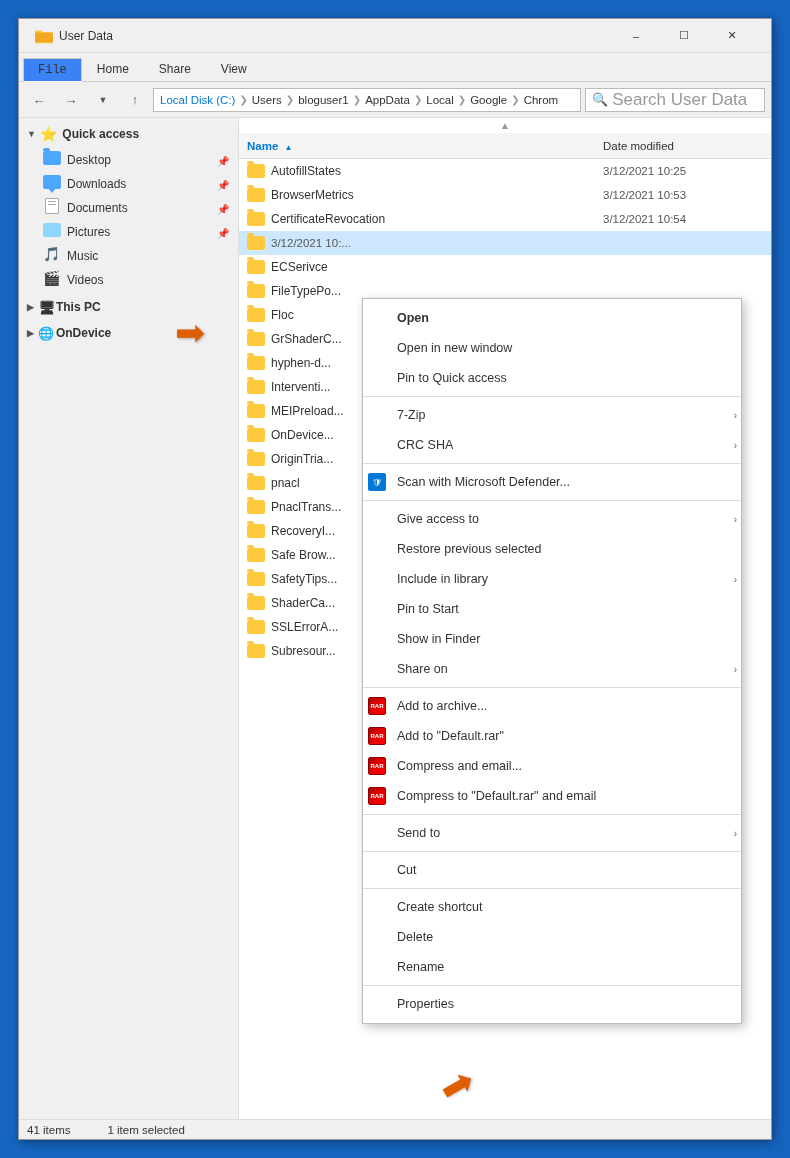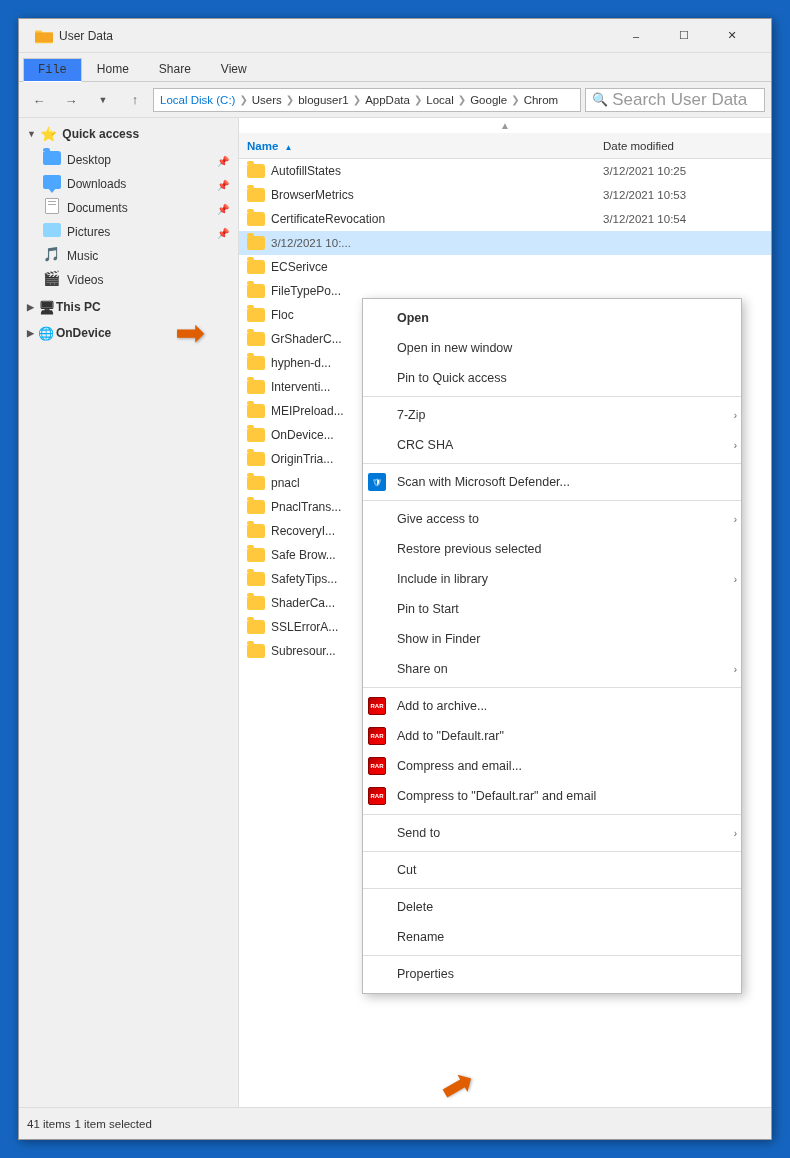--- a/index.html
+++ b/index.html
@@ -269,29 +269,29 @@
       text-overflow: ellipsis;
     }
     .file-row-date {
       width: 160px;
       font-size: 11.5px;
       color: #555;
     }
 
     
     .status-bar {
-      height: 32px;
+      height: 20px;
       background: #f0f0f0;
       border-top: 1px solid #ddd;
       display: flex;
       align-items: center;
       padding: 0 8px;
       font-size: 11.5px;
       color: #333;
-      gap: 4px;
+      gap: 37px;
       flex-shrink: 0;
     }
 
     
     .context-menu {
       position: absolute;
       top: 298px;
       left: 362px;
       width: 380px;
       background: white;
@@ -811,20 +811,26 @@
       <div class="ctx-icon">
         <div style="width:18px;height:18px;"></div>
       </div>
       <span>Cut</span>
     </div>
     <div class="ctx-sep"></div>
     <div class="ctx-item">
       <div class="ctx-icon">
         <div style="width:18px;height:18px;"></div>
       </div>
+      <span>Create shortcut</span>
+    </div>
+    <div class="ctx-item">
+      <div class="ctx-icon">
+        <div style="width:18px;height:18px;"></div>
+      </div>
       <span>Delete</span>
     </div>
     <div class="ctx-item">
       <div class="ctx-icon">
         <div style="width:18px;height:18px;"></div>
       </div>
       <span>Rename</span>
     </div>
     <div class="ctx-sep"></div>
     <div class="ctx-item">

